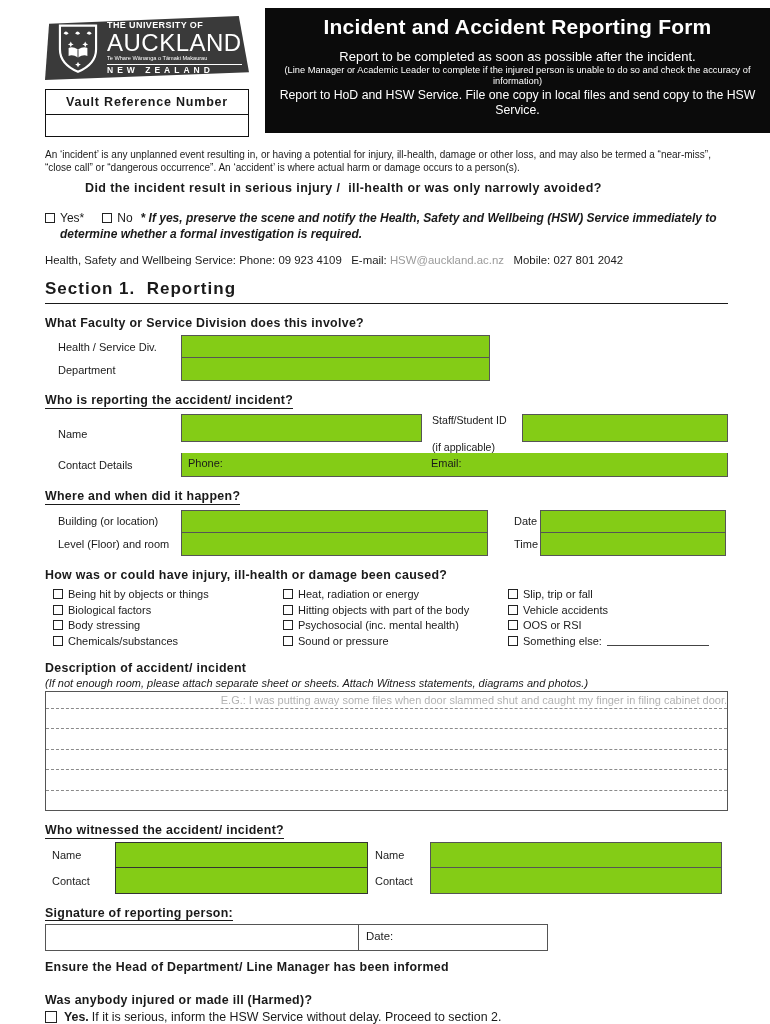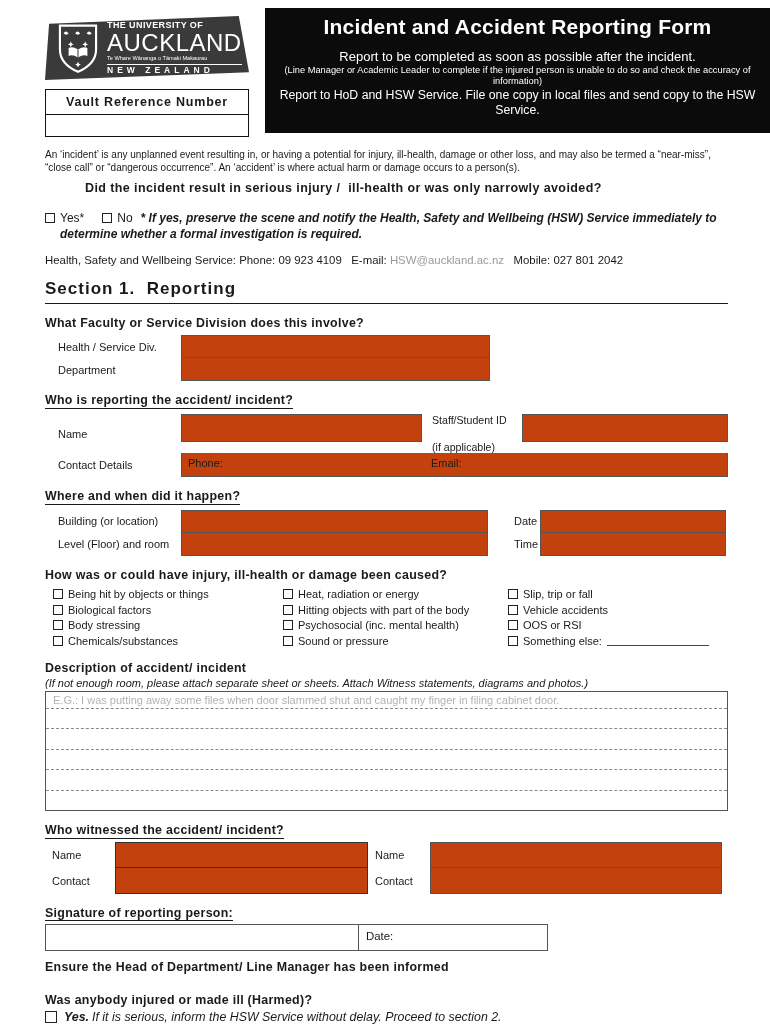--- a/index.html
+++ b/index.html
@@ -50,21 +50,21 @@
 
   
   .section-heading { font-size:17px; font-weight:bold; letter-spacing:1px; margin-top:13px; border-bottom:1.6px solid #1a1a1a; padding-bottom:4px; }
   .subq { font-size:12.4px; font-weight:bold; letter-spacing:0.3px; margin:12px 0 5px 0; }
   .subq.tight { margin-left:0; }
   .u { display:inline-block; border-bottom:1.4px solid #1a1a1a; padding-bottom:0.5px; }
   .lbl { font-size:11px; color:#1d1d1d; }
 
   .frow { display:flex; align-items:stretch; }
   .frow .rowlbl { width:136px; flex:0 0 136px; font-size:11px; display:flex; align-items:center; padding-left:13px; }
-  .ibox { border:1px solid #555; background:#c2410c; }
+  .ibox { border:1px solid #555; background:#84cc16; }
   .stack2 .frow + .frow .ibox { border-top:none; }
 
   .faculty-box { width:309px; height:23px; }
   .name-box { width:241px; height:28px; }
   .idlbl { width:100px; flex:0 0 100px; font-size:10.6px; line-height:1.15; padding-left:10px; display:flex; flex-direction:column; justify-content:center;gap:15px; }
   .id-box { flex:1; height:28px; }
   .contact-box { flex:1; height:24px; position:relative; font-size:11px; }
   .contact-box .phone { position:absolute; left:6px; top:4px; }
   .contact-box .emaillbl { position:absolute; left:249px; top:4px; }
 
@@ -72,21 +72,21 @@
   .dtlbl { width:26px; flex:0 0 26px; margin-left:26px; font-size:11px; display:flex; align-items:center; }
   .dt-box { flex:1; height:23px; margin-right:2px; }
 
   .cause-grid { display:flex; margin:3px 0 0 8px; }
   .cause-col1 { width:230px; } .cause-col2 { width:225px; } .cause-col3 { width:220px; }
   .cause-item { font-size:11px; height:15.5px; display:flex; align-items:center; }
   .cause-item .cb { flex:0 0 10px; }
   .else-line { display:inline-block; width:102px; border-bottom:1px solid #444; height:11px; margin-left:5px; }
 
   .desc-note { font-style:italic; font-size:11px; margin-top:2px; }
-  .desc-box { border:1px solid #555; margin-top:2px; }
+  .desc-box { border:1px solid #555; margin-top:2px;text-align:right; }
   .desc-ph { height:16px; font-size:11px; color:#b3b3b3; padding:2px 0 0 7px; overflow:hidden; white-space:nowrap; }
   .desc-line { height:20.5px; border-top:1px dashed #8a8a8a; }
 
   .witness-wrap { display:flex; margin-top:3px; }
   .wgroup { display:flex; }
   .wlabels { display:flex; flex-direction:column; }
   .wlabels .lbl { height:26px; display:flex; align-items:center; }
   .wboxes .ibox { height:26px; }
   .wboxes .ibox + .ibox { border-top:none; }
   .wg-left .wlabels { width:70px; padding-left:7px; }
@@ -95,21 +95,21 @@
   .wg-right { margin-left:7px; }
   .wg-right .wlabels { width:55px; }
   .wg-right .wboxes { width:292px; }
 
   .sig-row { display:flex; width:503px; border:1px solid #555; height:27px; margin-top:3px; }
   .sig-cell { width:313px; flex:0 0 313px; border-right:1px solid #555; }
   .sig-date { flex:1; font-size:11.4px; padding:5px 0 0 7px; }
 
   .ensure { font-size:12.4px; font-weight:bold; letter-spacing:0.3px; margin-top:9px; }
   .harmed-q { font-size:12.4px; font-weight:bold; letter-spacing:0.3px; margin-top:19px; }
-  .harmed-line { font-size:12.4px; margin-top:3px; display:flex; align-items:center;font-style:italic; }
+  .harmed-line { font-size:12.4px; margin-top:3px; display:flex; align-items:center; }
   .harmed-line .cb { width:12px; height:12px; margin-right:7px; flex:0 0 12px; }
   .harmed-line b { margin-right:3px; }
 </style>
 </head>
 <body>
 
 <div class="page">
 
   <div class="header">
     <div class="logo-col">

